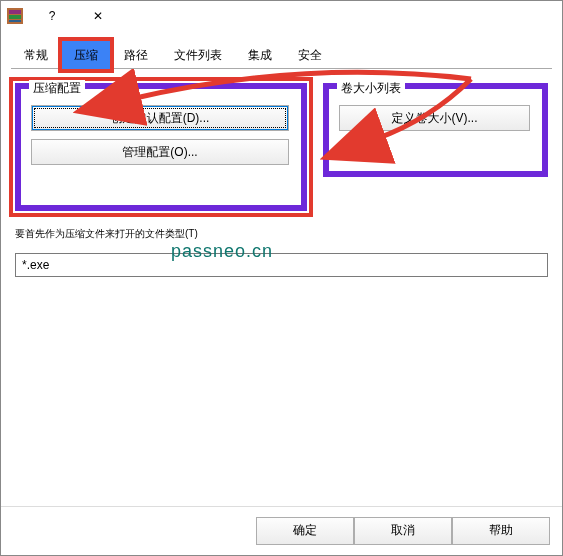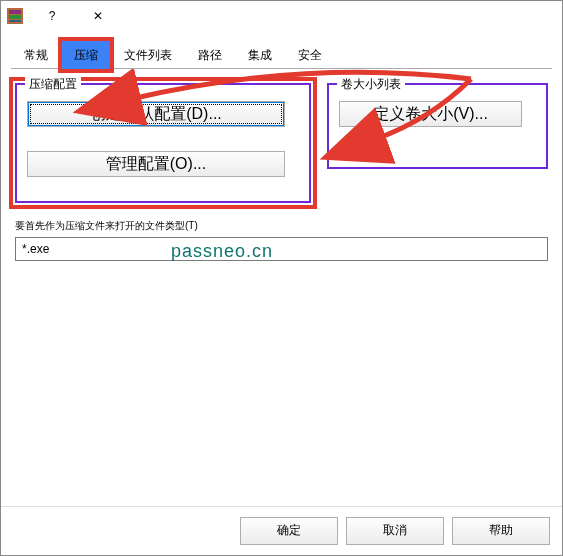--- a/index.html
+++ b/index.html
@@ -9,31 +9,31 @@
   .titlebar .icon{width:16px;height:16px;margin-right:6px;display:flex;align-items:center;justify-content:center}
   .titlebar .title{flex:1;font-size:12px}
   .tb-btn{width:46px;height:30px;display:flex;align-items:center;justify-content:center}
   .tabstrip{display:flex;align-items:flex-start;padding:8px 10px 0 10px;position:relative}
   .tab{padding:6px 12px;border:1px solid transparent;border-bottom:none;position:relative;top:1px;cursor:default}
   .tab.active{border-color:#aaa;background:#3b82f6;z-index:2}
   .tab.highlight{outline:4px solid #e23a2e;outline-offset:-1px}
   .tab-underline{position:absolute;left:10px;right:10px;bottom:0;height:1px;background:#aaa;z-index:1}
   .content{flex:1;padding:14px 14px 8px 14px;position:relative}
   .row1{display:flex;gap:16px;align-items:flex-start}
-  .group{border:2px solid #6d28d9;position:relative;padding:16px 24px 10px 10px}
+  .group{border:6px solid #6d28d9;position:relative;padding:16px 12px 10px 10px}
   .group-compress{width:258px;height:90px;outline:4px solid #e23a2e;outline-offset:2px}
   .group-volume{flex:1;height:56px}
   .group-legend{position:absolute;top:-9px;left:8px;background:#fff;padding:0 4px;font-size:12px}
-  .wbtn{display:block;width:100%;box-sizing:border-box;height:26px;border:1px solid #adadad;background:linear-gradient(#fdfdfd,#ececec);text-align:center;line-height:24px;font-size:16px;margin-bottom:24px}
+  .wbtn{display:block;width:100%;box-sizing:border-box;height:26px;border:1px solid #adadad;background:linear-gradient(#fdfdfd,#ececec);text-align:center;line-height:24px;font-size:12px;margin-bottom:8px}
   .wbtn.focus{outline:1px dotted #000;outline-offset:-4px;box-shadow:0 0 0 1px #0078d7 inset}
   .label-row{margin-top:16px}
   .label-row .lbl{font-size:10px}
-  .textbox{width:100%;box-sizing:border-box;height:24px;border:1px solid #7a7a7a;padding:2px 6px;font-size:12px;margin-top:4px;font-family:inherit}
+  .textbox{width:100%;box-sizing:border-box;height:24px;border:1px solid #7a7a7a;padding:2px 6px;font-size:12px;margin-top:12px;font-family:inherit}
   .watermark{position:absolute;left:170px;top:172px;color:#0f766e;font-size:18px;letter-spacing:1px;pointer-events:none;font-family:Arial,sans-serif}
-  .footer{height:48px;border-top:1px solid #ddd;display:flex;justify-content:flex-end;align-items:center;gap:8px;padding:0 12px}
+  .footer{height:48px;border-top:1px solid #ddd;display:flex;justify-content:flex-end;align-items:center;padding:0 12px}
   .fbtn{width:96px;height:26px;border:1px solid #adadad;background:linear-gradient(#fdfdfd,#ececec);font-size:12px;text-align:center;line-height:24px}
   
   .arrows{position:absolute;inset:0;pointer-events:none}
 </style>
 </head>
 <body>
 
 <div class="dialog">
 
   <div class="titlebar">
@@ -49,22 +49,22 @@
         <span>?</span>
       </div>
     <div class="tb-btn close">
         <span>✕</span>
       </div>
   </div>
 
   <div class="tabstrip">
     <div class="tab"><span>常规</span></div>
     <div class="tab active highlight"><span>压缩</span></div>
+    <div class="tab"><span>路径</span></div>
     <div class="tab"><span>文件列表</span></div>
-    <div class="tab"><span>路径</span></div>
     <div class="tab"><span>集成</span></div>
     <div class="tab"><span>安全</span></div>
     <div class="tab-underline"></div>
   </div>
 
   <div class="content">
 
     <div class="row1">
       <div class="group group-compress">
         <div class="group-legend">压缩配置</div>

